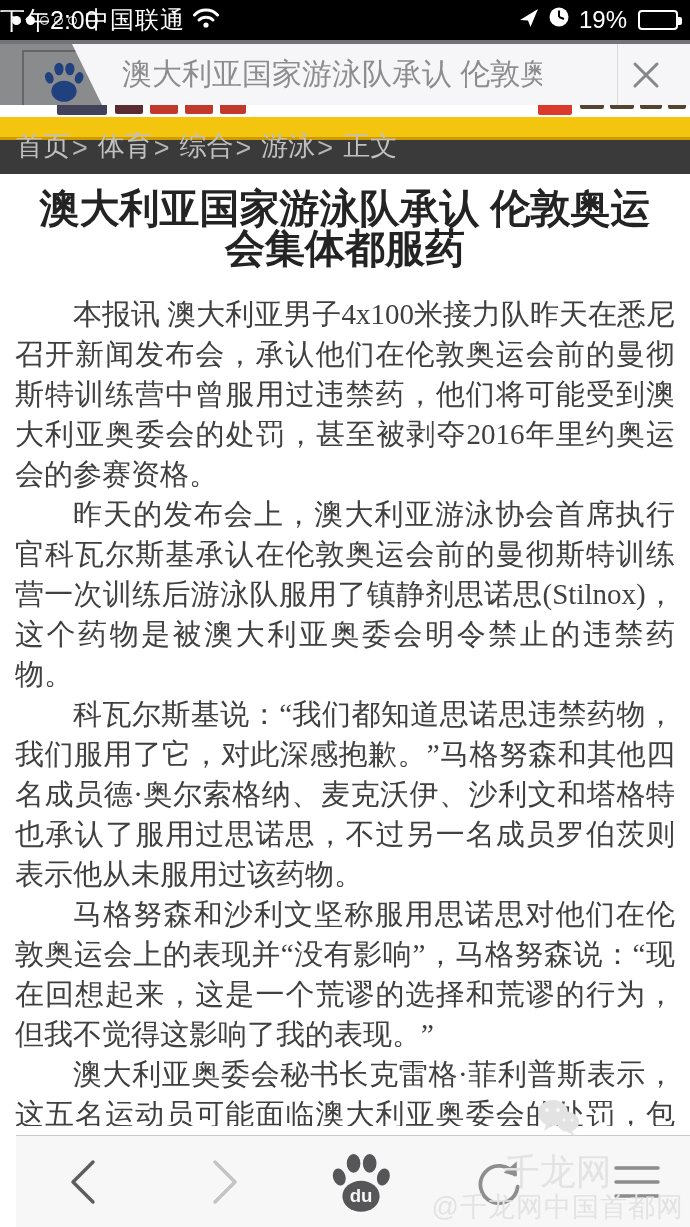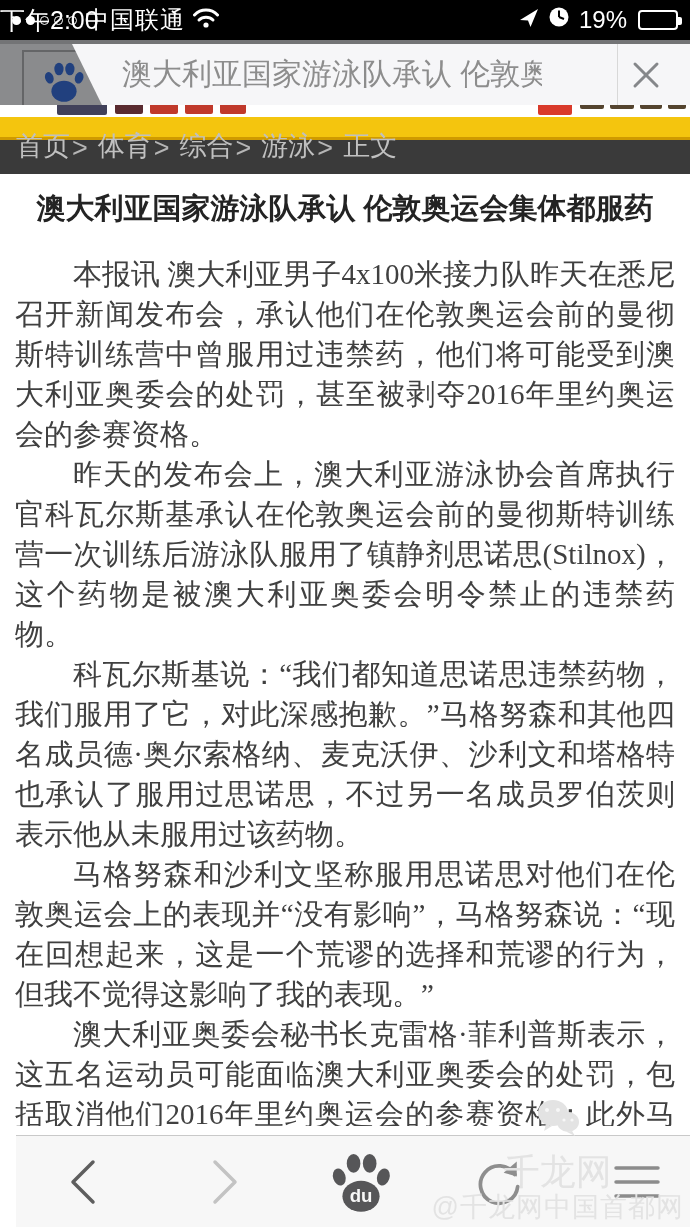--- a/index.html
+++ b/index.html
@@ -89,21 +89,21 @@
   }
   .crumb{ cursor:pointer; }
   .crumb-sep{ margin:0 10px 0 2px; color:#b5b5b5; }
 
   
   .article{
     height:952px; background:#fff; padding:14px 15px 0 15px; overflow:hidden;
     font-family:"Liberation Serif","DejaVu Serif",serif;
   }
   .article h1{
-    text-align:center; font-size:29px; line-height:40px;
+    text-align:center; font-size:40px; line-height:40px;
     color:#232323; font-weight:bold; padding:0 18px;
     font-family:"Liberation Sans","DejaVu Sans",sans-serif;
   }
   .article .meta{
     text-align:center; color:#9c9c9c; font-size:24px; margin-top:12px;
   }
   .article .body{ margin-top:26px; }
   .article p{
     font-size:29px; line-height:40px; color:#404040;
     text-indent:2em; text-align:justify;

